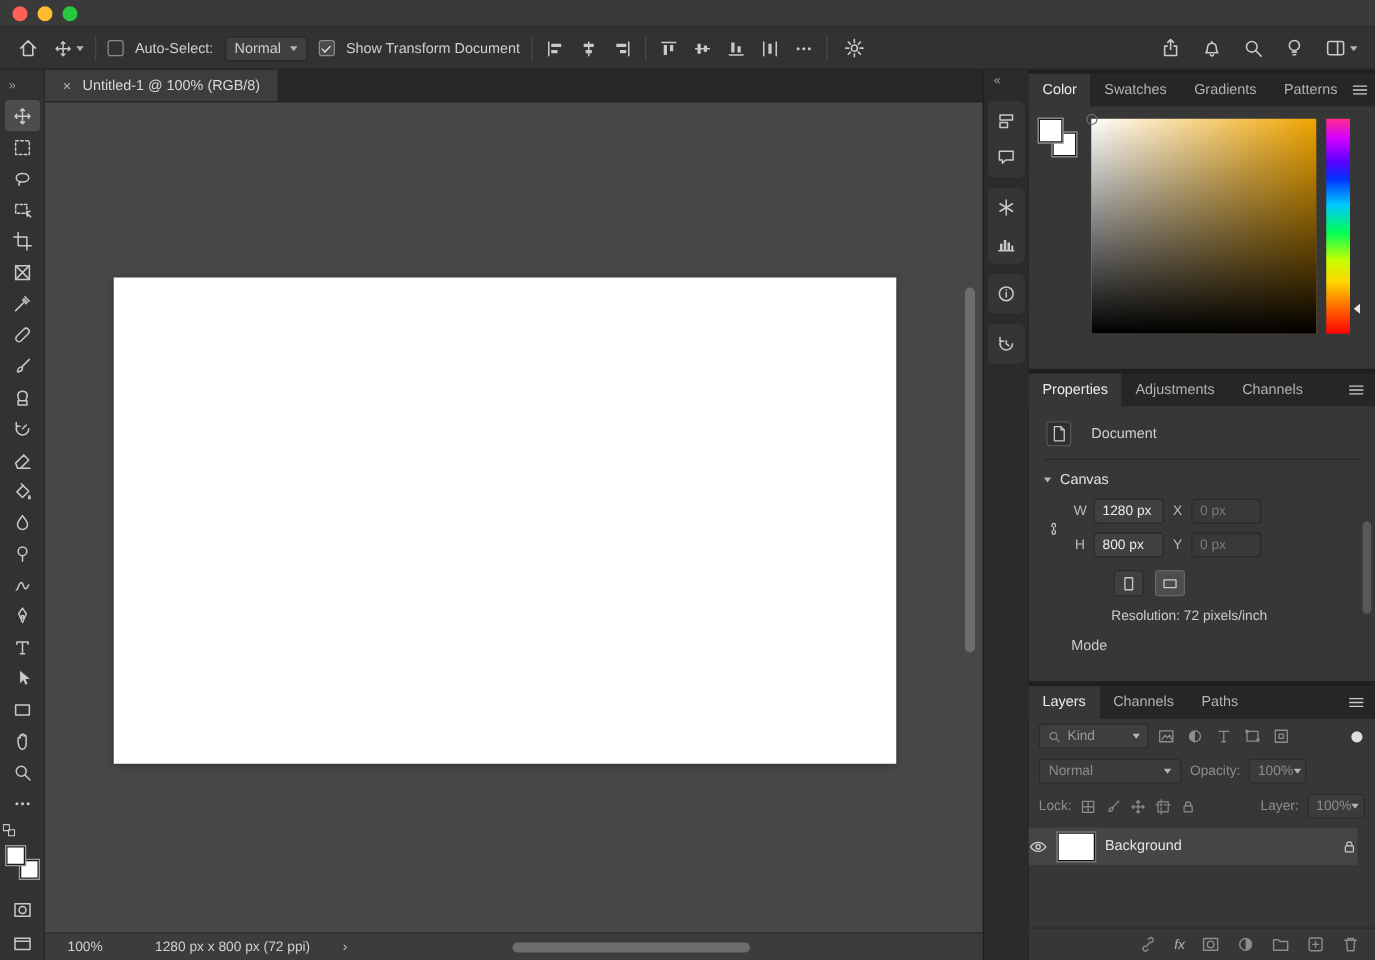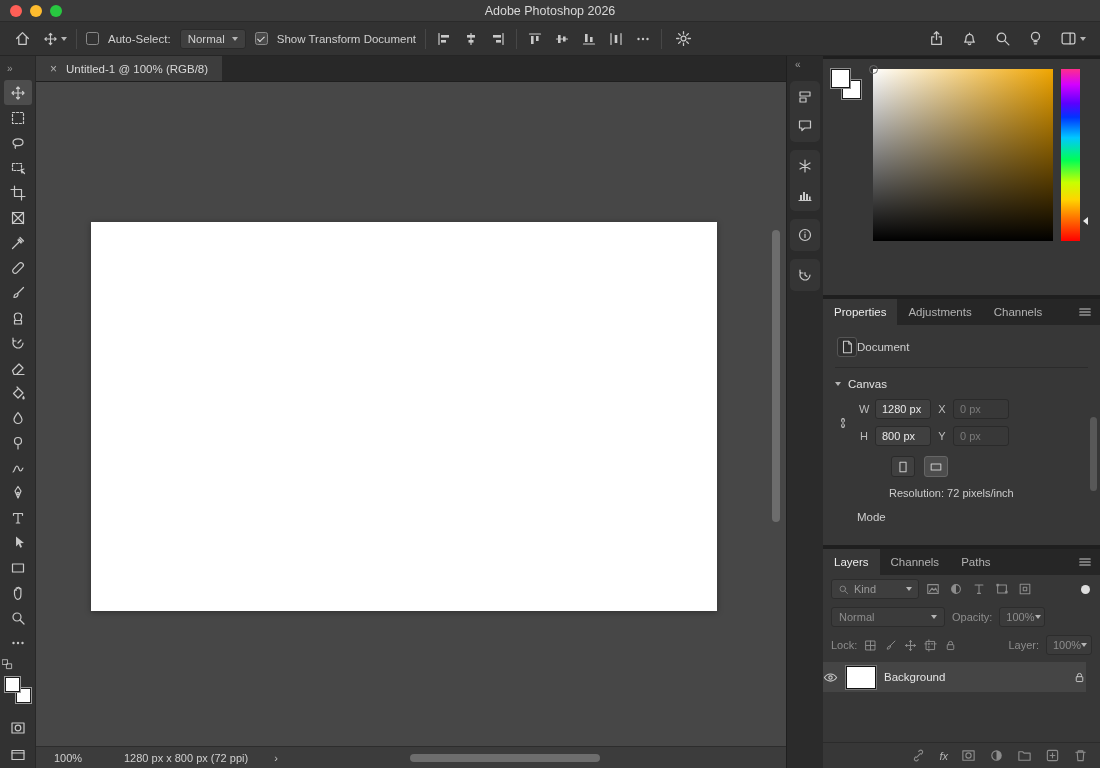--- a/index.html
+++ b/index.html
@@ -69,21 +69,21 @@
   .csw{position:absolute;width:19px;height:19px;background:#fff;border:1px solid #161616;box-shadow:0 0 0 1px #8e8e8e}
   .csw.f{left:0;top:0;z-index:2}.csw.b{left:11px;top:11px}
   .satbox{position:relative;width:180px;height:172px;background:linear-gradient(to bottom,rgba(0,0,0,0) 0%,#000 100%),linear-gradient(to right,#ffffff 0%,#f0a500 100%)}
   .satcur{position:absolute;left:-4px;top:-4px;width:9px;height:9px;border:1.5px solid #6b6b6b;border-radius:50%}
   .huewrap{position:relative;width:19px;height:172px}
   .huestrip{width:19px;height:172px;background:linear-gradient(to bottom,#ff2d8d 0%,#d400ff 9%,#5b00ff 20%,#0033ff 28%,#00c8ff 40%,#00ff55 53%,#c8ff00 66%,#ffd400 76%,#ff7a00 86%,#ff0000 100%)}
   .huearrow{position:absolute;right:-8px;top:86%;width:0;height:0;border-top:4px solid transparent;border-bottom:4px solid transparent;border-right:5px solid #e8e8e8}
   
   .panel.props{flex:0 0 246px}
   .propbody{flex:1;position:relative;padding:8px 12px 4px 12px;overflow:hidden}
-  .docrow{display:flex;align-items:center;gap:0;padding:4px 0 10px 2px;border-bottom:1px solid #2b2b2b;color:#cfcfcf;font-size:11.5px}
+  .docrow{display:flex;align-items:center;gap:16px;padding:4px 0 10px 2px;border-bottom:1px solid #2b2b2b;color:#cfcfcf;font-size:11.5px}
   .docicon{width:20px;height:20px;background:#2f2f2f;border:1px solid #555;border-radius:3px;display:flex;align-items:center;justify-content:center}
   .sechdr{display:flex;align-items:center;gap:7px;margin:10px 0 9px 0;color:#e2e2e2;font-weight:normal;font-size:11.5px}
   .cgrid{display:flex;gap:8px}
   .linkcell{width:16px;display:flex;align-items:center;justify-content:center}
   .frows{display:flex;flex-direction:column;gap:7px}
   .frow{display:flex;align-items:center;gap:6px}
   .flab{width:10px;text-align:center;color:#bdbdbd;font-size:11px}
   .fld{width:56px;height:20px;background:#404040;border:1px solid #2a2a2a;border-radius:3px;display:flex;align-items:center;padding:0 6px;font-size:11px;color:#eaeaea}
   .fld.dis{color:#7a7a7a;background:#383838}
   .orient{display:flex;gap:9px;margin:10px 0 10px 56px}
@@ -113,21 +113,20 @@
 <body>
 
 <div id="app">
 
   <div class="titlebar">
     <div class="lights">
       <div class="light" style="background:#ff5f57"></div>
       <div class="light" style="background:#febc2e"></div>
       <div class="light" style="background:#28c840"></div>
     </div>
-    <div class="title">Adobe Photoshop 2026</div>
   </div>
 
   <div class="optionsbar">
     <div class="obtn">
       <svg class="st" width="17" height="17" viewBox="0 0 16 16">
           <path d="M2.5 8l5.5-5.5L13.5 8M4.5 7v6.5h7V7"></path>
         </svg>
     </div>
     <div class="obtn" style="gap:3px">
       <svg class="st" width="16" height="16" viewBox="0 0 16 16">
@@ -456,20 +455,31 @@
               <path d="M13 8A5 5 0 113.6 5.6M3 3v3h3"></path>
               <path d="M8 5.5V8l2 1.5"></path>
             </svg>
           </span>
       </div>
     </div>
 
     <div class="rightcol">
 
       <div class="panel color">
+        <div class="ptabs">
+          <div class="ptab active">Color</div>
+          <div class="ptab">Swatches</div>
+          <div class="ptab">Gradients</div>
+          <div class="ptab">Patterns</div>
+          <div class="hamb">
+              <svg class="st" width="14" height="14" viewBox="0 0 16 16">
+                <path d="M2 4.5h12M2 8h12M2 11.5h12"></path>
+              </svg>
+            </div>
+        </div>
         <div class="colorbody">
           <div class="cswatches">
             <div class="csw f"></div>
             <div class="csw b"></div>
           </div>
           <div class="satbox">
             <div class="satcur"></div>
           </div>
           <div class="huewrap">
             <div class="huestrip"></div>

